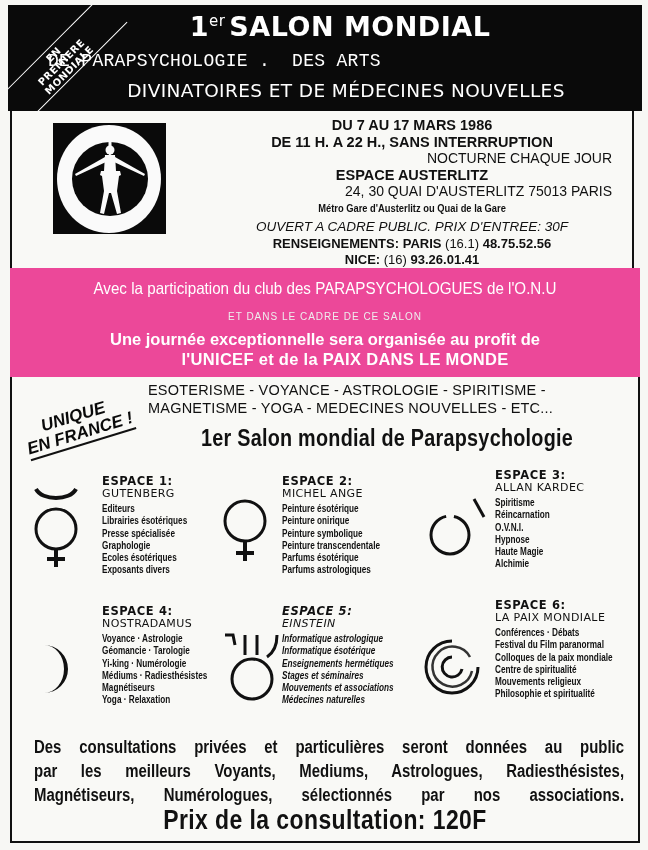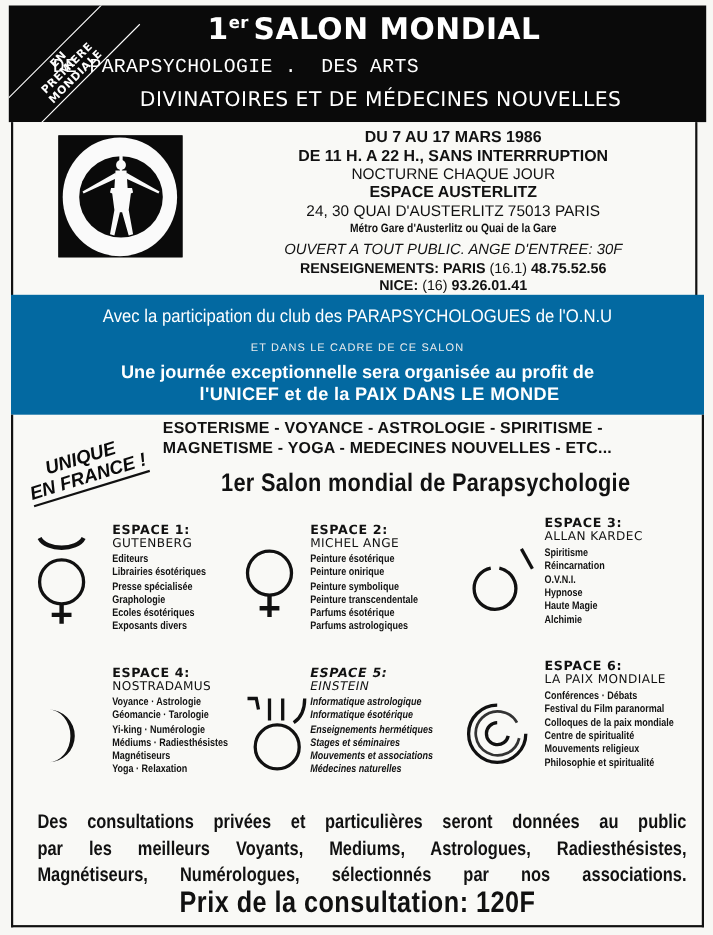--- a/index.html
+++ b/index.html
@@ -21,21 +21,21 @@
     transform: rotate(-45deg);
     display: flex; flex-direction: column; align-items: center; justify-content: center;
     font-family: "DejaVu Sans", sans-serif; font-weight: bold; font-size: 10px; line-height: 11px;
     letter-spacing: 0.5px; color: #fff;
   }
   .title-1 {
     position: absolute; left: 0; right: 0; top: 6px; text-align: center;
     font-family: "DejaVu Sans", sans-serif; font-weight: bold; font-size: 27px; letter-spacing: 0.5px;
     padding-left: 30px;
   }
-  .title-1 sup { font-size: 15px; font-weight: bold; vertical-align: 10px; margin-right: 4px; }
+  .title-1 sup { font-size: 15px; font-weight: normal; vertical-align: 10px; margin-right: 4px; }
   .title-2 {
     position: absolute; left: 0; right: 8px; top: 46px; 
     font-family: Liberation Mono, monospace; font-size: 18px; letter-spacing: 0.3px; padding-left: 40px;
   }
   .title-2 .sep { display: inline-block; width: 22px; }
   .title-3 {
     position: absolute; left: 0; right: 0; top: 75px; text-align: center;
     font-family: "DejaVu Sans", sans-serif; font-size: 18.5px; letter-spacing: 0.4px; padding-left: 42px;
   }
 
@@ -46,51 +46,51 @@
   }
   .logo {
     position: absolute; left: 41px; top: 12px; width: 113px; height: 111px; background: #0a0a0a;
   }
   .logo svg { width: 100%; height: 100%; display: block; }
   .info-lines {
     position: absolute; left: 200px; right: 0; top: 6px; text-align: center; padding-right: 20px;
   }
   .info-lines div { line-height: 16.5px; white-space: nowrap; }
   .l-bold { font-weight: bold; font-size: 14.5px; }
-  .l-norm { font-size: 14px; }
+  .l-norm { font-size: 14px; text-align: right; }
   .l-small { font-family: "Liberation Sans", sans-serif; font-size: 11px; font-weight: bold; transform: scaleX(0.85); }
   .l-ital { font-style: italic; font-size: 13.5px; margin-top: 3px; }
   .l-ren { font-size: 13px; font-weight: bold; }
   .l-ren .n { font-weight: normal; }
 
   
   .band {
     position: absolute; left: 10px; top: 268px; width: 630px; height: 110px;
-    background: #0369a1; color: #fff; text-align: center;
+    background: #ec4899; color: #fff; text-align: center;
   }
   .band .b1 { position: absolute; left: 0; right: 0; top: 11px; font-size: 16.5px; transform: scaleX(0.92); }
   .band .b2 { position: absolute; left: 0; right: 0; top: 43px; font-size: 10px; letter-spacing: 1px; font-weight: normal; color: #eee; }
   .band .b3 { position: absolute; left: 0; right: 0; top: 62px; font-size: 16.5px; font-weight: bold; }
   .band .b4 { position: absolute; left: 0; right: 0; top: 82px; font-size: 16.5px; font-weight: bold; letter-spacing: 0.3px; padding-left: 40px; }
 
   
   .frame {
     position: absolute; left: 10px; top: 377px; width: 630px; height: 466px;
     border-left: 2px solid #111; border-right: 2px solid #111; border-bottom: 2px solid #111;
     background: #f9f9f6;
   }
   .unique {
     position: absolute; left: 14px; top: 28px; width: 120px; height: 60px;
     transform: rotate(-17deg); font-weight: bold; font-style: italic; font-size: 17px; line-height: 18px;
     color: #0a0a0a;
   }
   .unique .u1 { padding-left: 20px; }
   .unique .u2 { display: inline-block; border-bottom: 2px solid #111; padding-bottom: 1px; }
   .topics {
-    position: absolute; left: 136px; top: 4px; right: 8px; font-weight: bold; font-size: 14.5px;
+    position: absolute; left: 136px; top: 4px; right: 8px; font-weight: normal; font-size: 14.5px;
     line-height: 18px; letter-spacing: 0.2px;
   }
   .sub-title {
     position: absolute; left: 140px; top: 48px; width: 470px; text-align: center;
     font-weight: bold; font-size: 23px; transform: scaleX(0.86); transform-origin: 50% 50%; letter-spacing: 0.3px;
   }
 
   .espace { position: absolute; width: 200px; }
   .espace .sym { position: absolute; }
   .espace .sym svg { display: block; }
@@ -150,21 +150,21 @@
       <rect x="56" y="18" width="1.8" height="22" fill="#fafafa"></rect>
     </svg>
   </div>
   <div class="info-lines">
     <div class="l-bold">DU 7 AU 17 MARS 1986</div>
     <div class="l-bold">DE 11 H. A 22 H., SANS INTERRRUPTION</div>
     <div class="l-norm">NOCTURNE CHAQUE JOUR</div>
     <div class="l-bold">ESPACE AUSTERLITZ</div>
     <div class="l-norm">24, 30 QUAI D'AUSTERLITZ 75013 PARIS</div>
     <div class="l-small">Métro Gare d'Austerlitz ou Quai de la Gare</div>
-    <div class="l-ital">OUVERT A TOUT PUBLIC. ANGE D'ENTREE: 30F</div>
+    <div class="l-ital">OUVERT A CADRE PUBLIC. PRIX D'ENTREE: 30F</div>
     <div class="l-ren">
       <span>RENSEIGNEMENTS: PARIS</span>
       <span class="n">(16.1)</span>
       <span>48.75.52.56</span>
     </div>
     <div class="l-ren">
       <span>NICE:</span>
       <span class="n">(16)</span>
       <span>93.26.01.41</span>
     </div>

